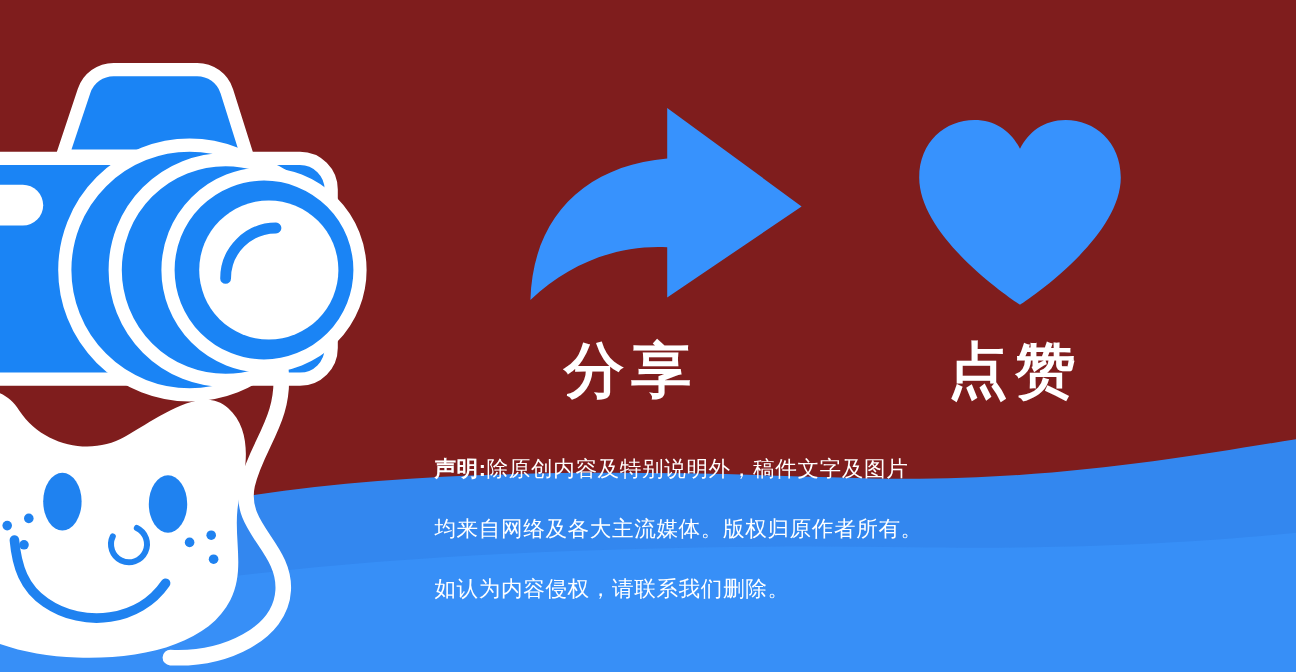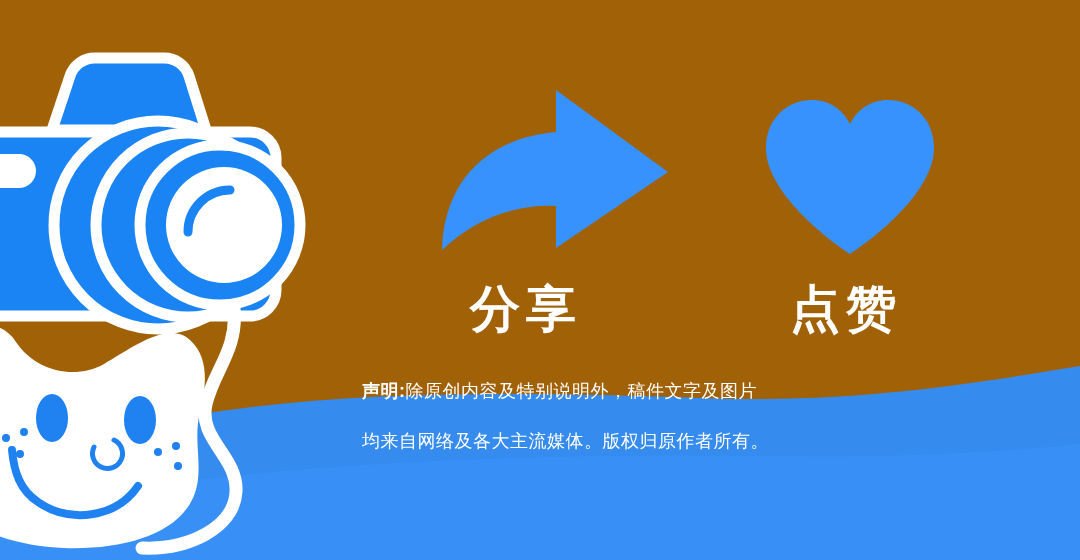--- a/index.html
+++ b/index.html
@@ -5,21 +5,21 @@
   html, body {
     margin: 0;
     padding: 0;
     background: #0077ff;
   }
   #stage {
     position: relative;
     width: 1080px;
     height: 560px;
     overflow: hidden;
-    background: #a16207;
+    background: #7f1d1d;
     font-family: "Liberation Sans", "DejaVu Sans", sans-serif;
   }
   #bg-wave, #bg-wave2 {
     position: absolute;
     left: 0;
     top: 0;
     width: 1080px;
     height: 560px;
     pointer-events: none;
   }
@@ -133,15 +133,16 @@
   <svg id="heart-icon-wrap" viewBox="0 0 180 162">
     <path d="M90,158 C90,158 6,104 6,52 C6,22 28,4 52,4 C70,4 83,14 90,28 C97,14 110,4 128,4 C152,4 174,22 174,52 C174,104 90,158 90,158 Z" fill="#3792fd"></path>
   </svg>
 
   <div class="cta-label" id="label-share">分享</div>
   <div class="cta-label" id="label-like">点赞</div>
 
   <div id="disclaimer">
     <div class="line"><span class="lead">声明:</span><span>除原创内容及特别说明外，稿件文字及图片</span></div>
     <div class="line">均来自网络及各大主流媒体。版权归原作者所有。</div>
+    <div class="line">如认为内容侵权，请联系我们删除。</div>
   </div>
 
 </div>
 
 </body></html>

